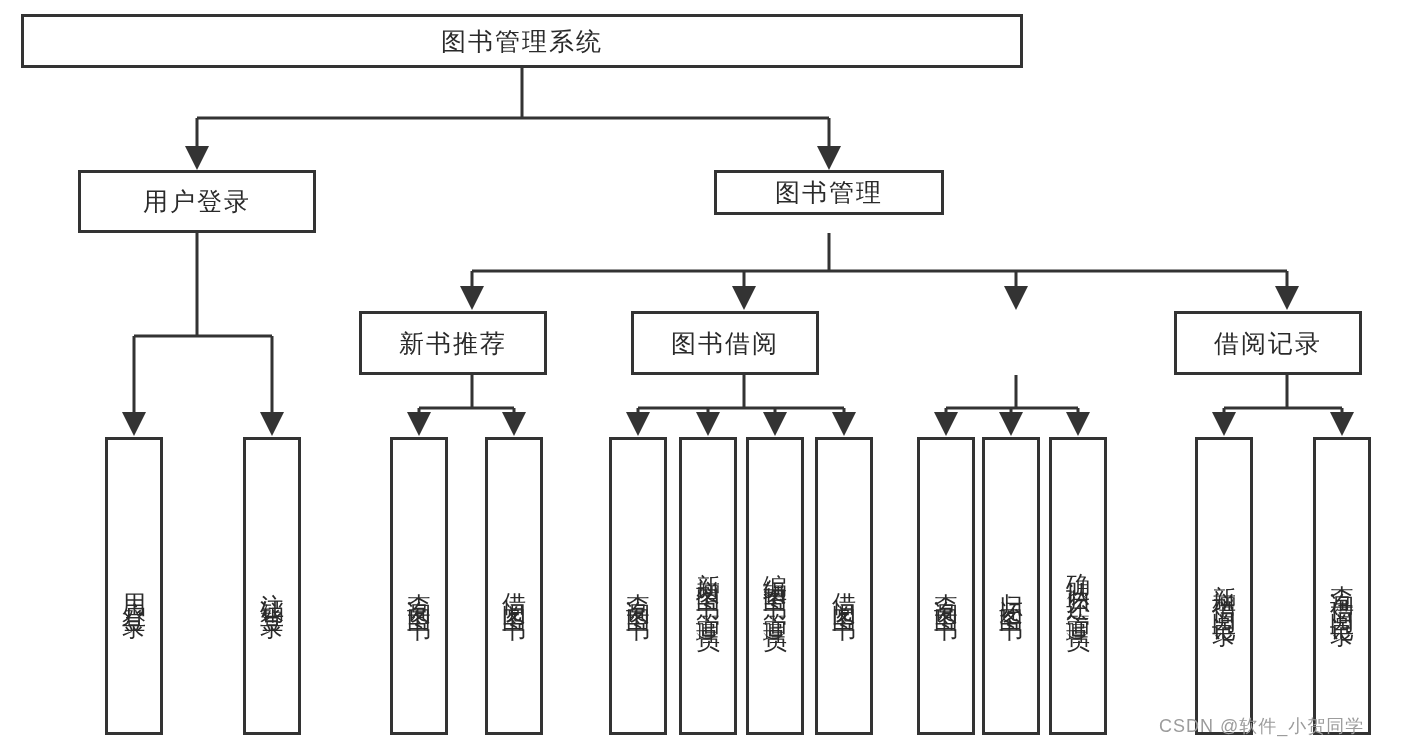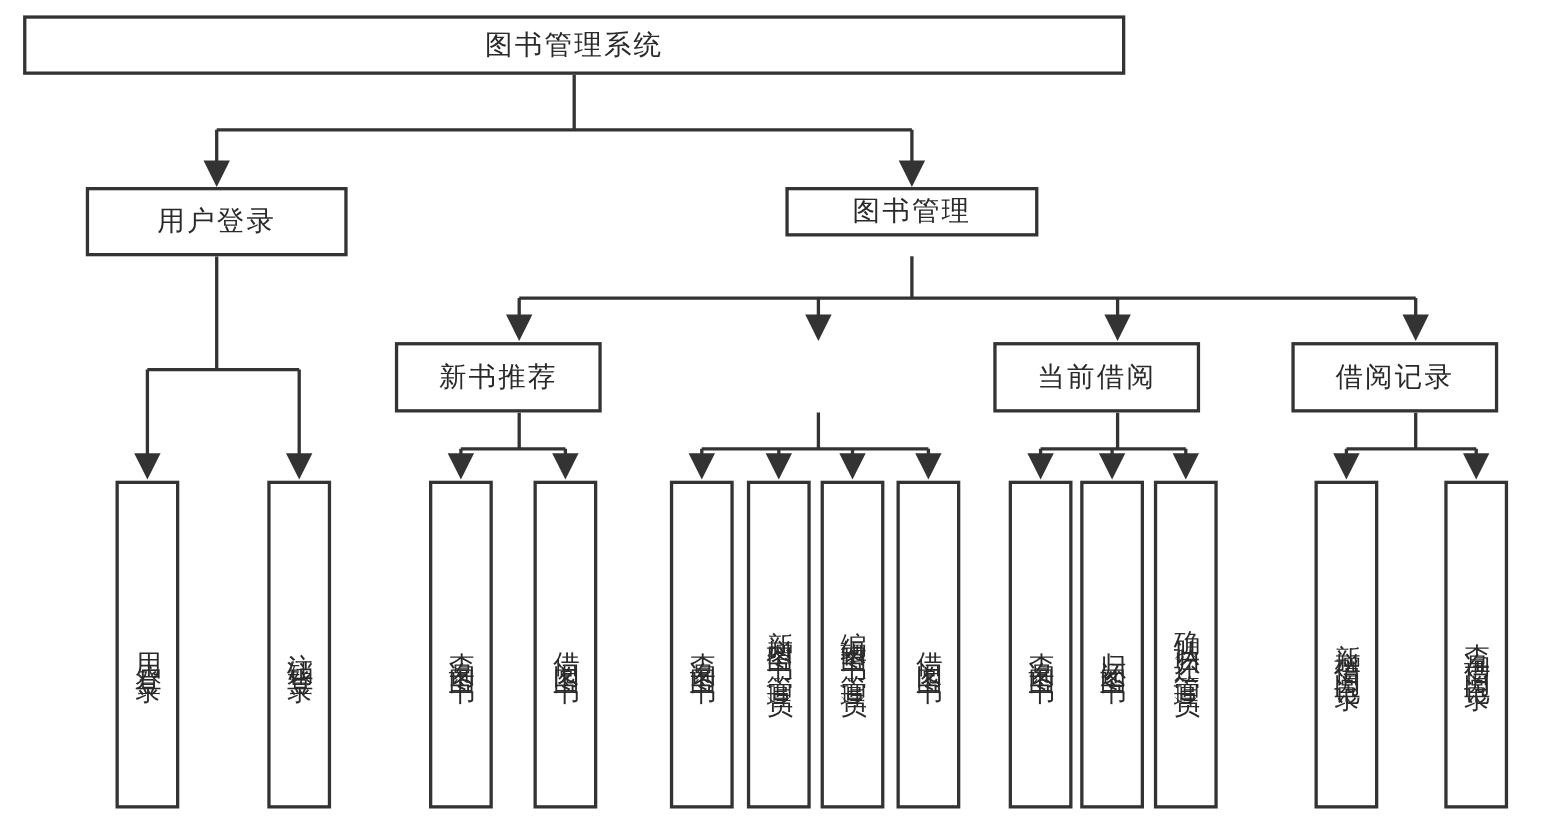--- a/index.html
+++ b/index.html
@@ -75,22 +75,22 @@
   <div class="node hnode l2a">
     <span>用户登录</span>
   </div>
   <div class="node hnode l2b">
     <span>图书管理</span>
   </div>
 
   <div class="node hnode l3" style="left:359px">
     <span>新书推荐</span>
   </div>
-  <div class="node hnode l3" style="left:903px">
-    <span>当前借阅</span>
+  <div class="node hnode l3" style="left:631px">
+    <span>图书借阅</span>
   </div>
   <div class="node hnode l3" style="left:1174px">
     <span>借阅记录</span>
   </div>
 
   <div class="node vnode" style="left:105px">
     <span class="vtext">用户登录</span>
   </div>
   <div class="node vnode" style="left:243px">
     <span class="vtext">注销登录</span>
@@ -126,14 +126,15 @@
     <span class="vtext">确认归还（管理员）</span>
   </div>
 
   <div class="node vnode" style="left:1195px">
     <span class="vtext">新增借阅记录</span>
   </div>
   <div class="node vnode" style="left:1313px">
     <span class="vtext">查询借阅记录</span>
   </div>
 
+  <div class="watermark">CSDN @软件_小贺同学</div>
 
 </div>
 
 </body></html>

